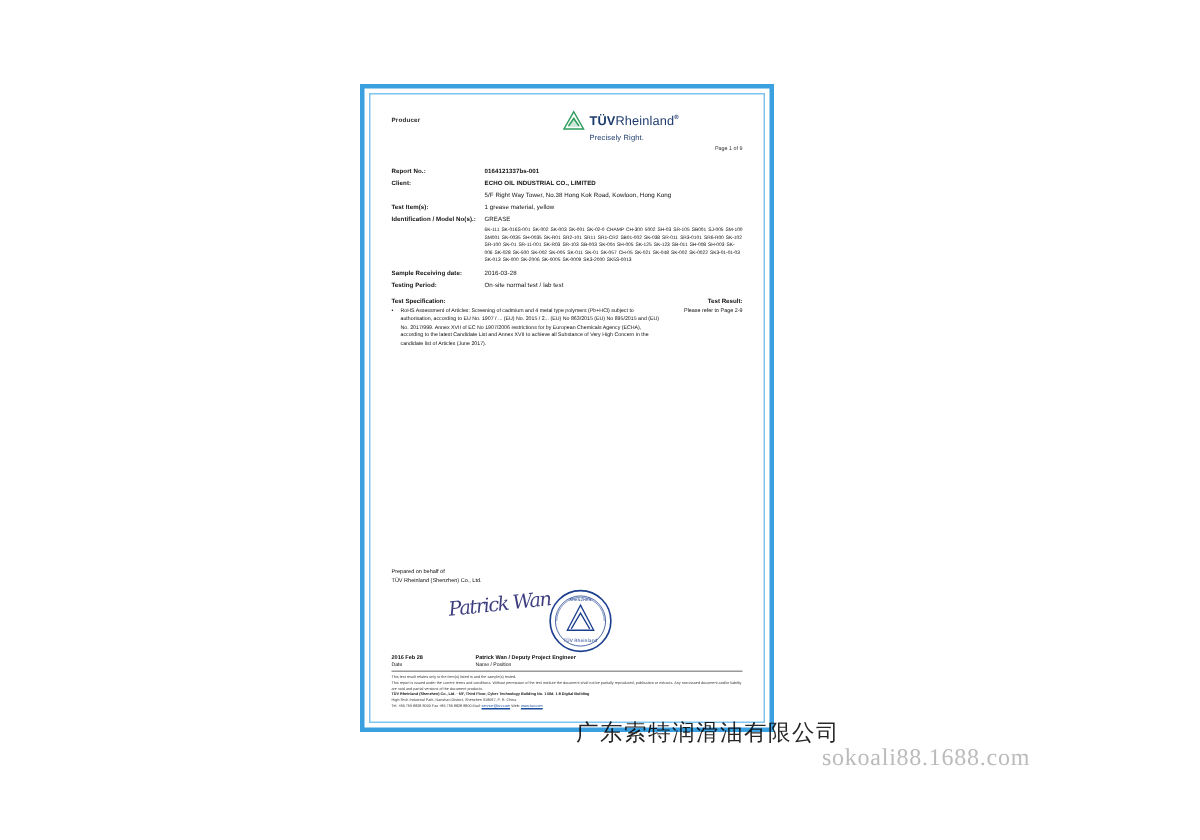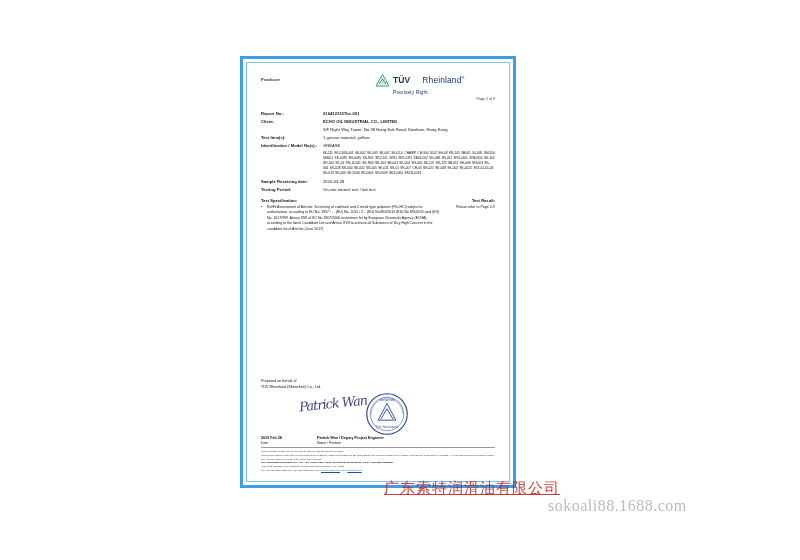--- a/index.html
+++ b/index.html
@@ -72,21 +72,20 @@
   .logo-text {
     font-size: 8.5px;
     color: #1b3a6b;
     font-weight: bold;
     letter-spacing: 0.1px;
     line-height: 1;
   }
   .logo-text .rh {
     font-weight: normal;
     color: #1b3a6b;
-    padding-left: 12px;
   }
   .logo-reg {
     font-size: 4px;
     vertical-align: super;
   }
   .logo-slogan {
     font-size: 5px;
     color: #1b3a6b;
     margin-left: 18px;
     margin-top: 1px;
@@ -256,26 +255,25 @@
     font-weight: bold;
     color: #111;
   }
 
   
   .wm-cn {
     position: absolute;
     left: 384px;
     top: 479px;
     font-size: 15px;
-    color: #b91c1c;
+    color: #000000;
     opacity: 0.85;
     letter-spacing: 1px;
     font-family: "DejaVu Sans", sans-serif;
     white-space: nowrap;
-    text-decoration: underline;
   }
   .wm-url {
     position: absolute;
     left: 548px;
     top: 497px;
     font-size: 16px;
     color: #b4b4b4;
     opacity: 0.9;
     letter-spacing: 0.5px;
     font-family: Liberation Serif, serif;

